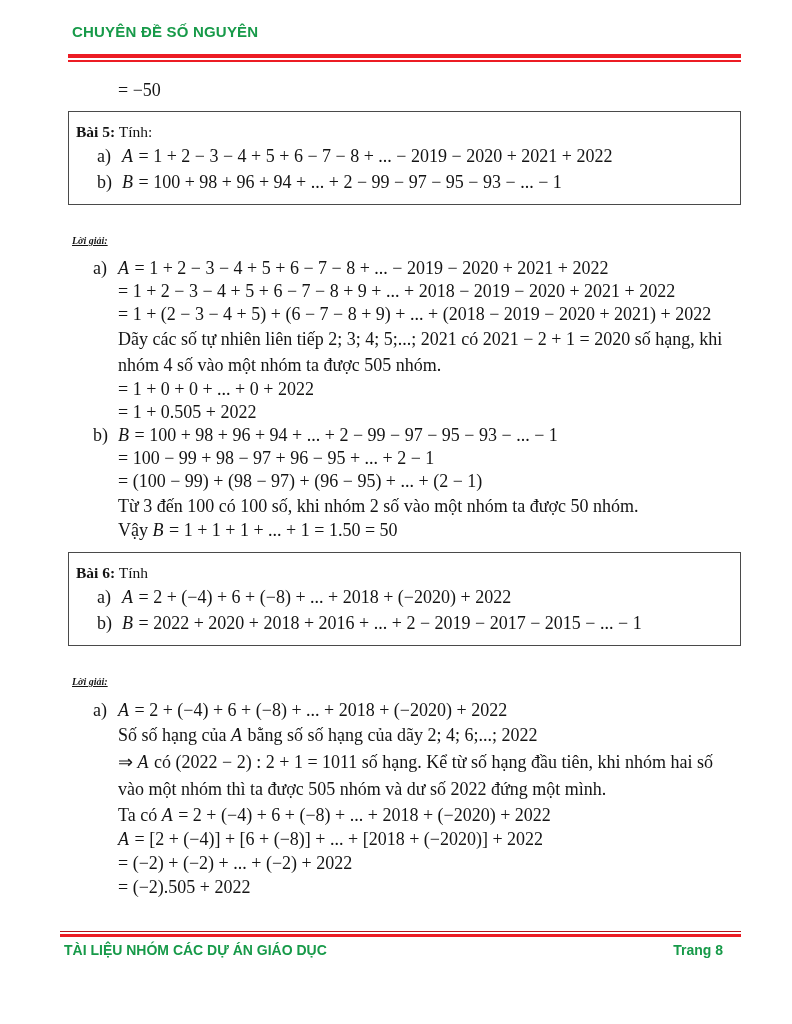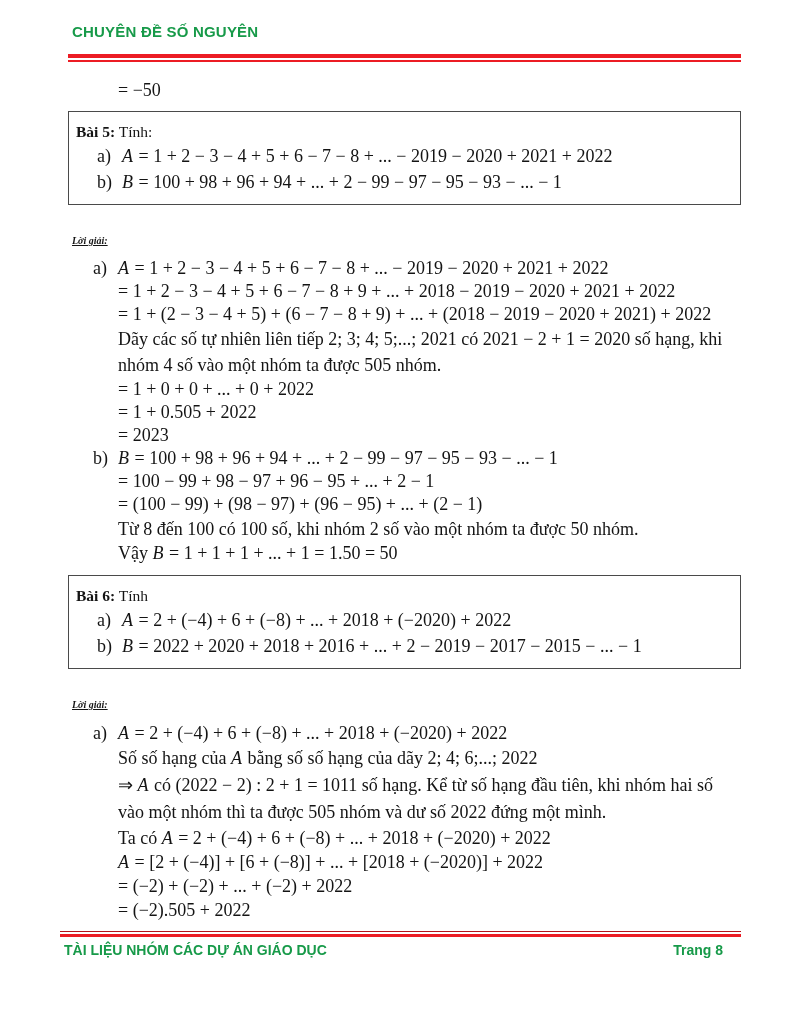--- a/index.html
+++ b/index.html
@@ -90,25 +90,24 @@
 
   <div class="sol-h">Lời giải:</div>
 
   <div class="sol s5">
     <div class="mline"><span class="mk">a)</span><i class="var">A</i><span> = 1 + 2 − 3 − 4 + 5 + 6 − 7 − 8 + ... − 2019 − 2020 + 2021 + 2022</span></div>
     <div class="mline"><span>= 1 + 2 − 3 − 4 + 5 + 6 − 7 − 8 + 9 + ... + 2018 − 2019 − 2020 + 2021 + 2022</span></div>
     <div class="mline"><span>= 1 + (2 − 3 − 4 + 5) + (6 − 7 − 8 + 9) + ... + (2018 − 2019 − 2020 + 2021) + 2022</span></div>
     <div class="mline para"><span>Dãy các số tự nhiên liên tiếp 2; 3; 4; 5;...; 2021 có 2021 − 2 + 1 = 2020 số hạng, khi nhóm 4 số vào một nhóm ta được 505 nhóm.</span></div>
     <div class="mline"><span>= 1 + 0 + 0 + ... + 0 + 2022</span></div>
     <div class="mline"><span>= 1 + 0.505 + 2022</span></div>
-    <div class="mline"><span>= 2023</span></div>
     <div class="mline"><span class="mk">b)</span><i class="var">B</i><span> = 100 + 98 + 96 + 94 + ... + 2 − 99 − 97 − 95 − 93 − ... − 1</span></div>
     <div class="mline"><span>= 100 − 99 + 98 − 97 + 96 − 95 + ... + 2 − 1</span></div>
     <div class="mline"><span>= (100 − 99) + (98 − 97) + (96 − 95) + ... + (2 − 1)</span></div>
-    <div class="mline para"><span>Từ 8 đến 100 có 100 số, khi nhóm 2 số vào một nhóm ta được 50 nhóm.</span></div>
+    <div class="mline para"><span>Từ 3 đến 100 có 100 số, khi nhóm 2 số vào một nhóm ta được 50 nhóm.</span></div>
     <div class="mline"><span>Vậy </span><i class="var">B</i><span> = 1 + 1 + 1 + ... + 1 = 1.50 = 50</span></div>
   </div>
 
   <div class="pbox">
     <div class="plabel-line"><span class="plab">Bài 6:</span>
       <span>Tính</span></div>
     <div class="mline"><span class="mk">a)</span><i class="var">A</i><span> = 2 + (−4) + 6 + (−8) + ... + 2018 + (−2020) + 2022</span></div>
     <div class="mline"><span class="mk">b)</span><i class="var">B</i><span> = 2022 + 2020 + 2018 + 2016 + ... + 2 − 2019 − 2017 − 2015 − ... − 1</span></div>
   </div>
 

